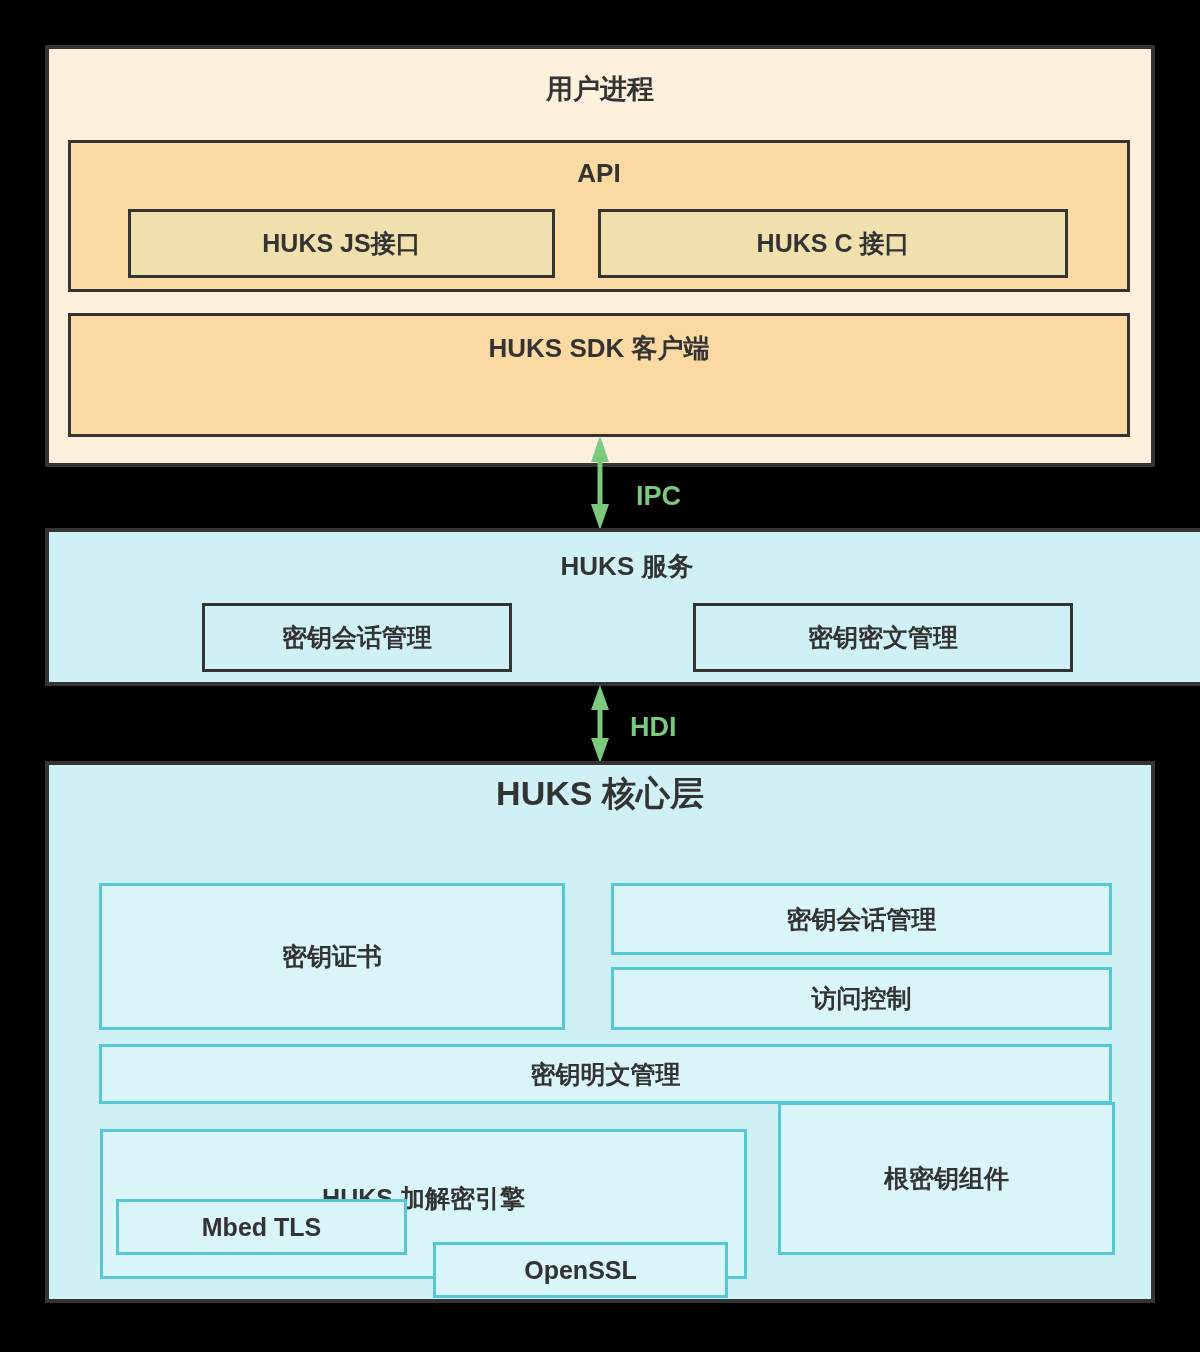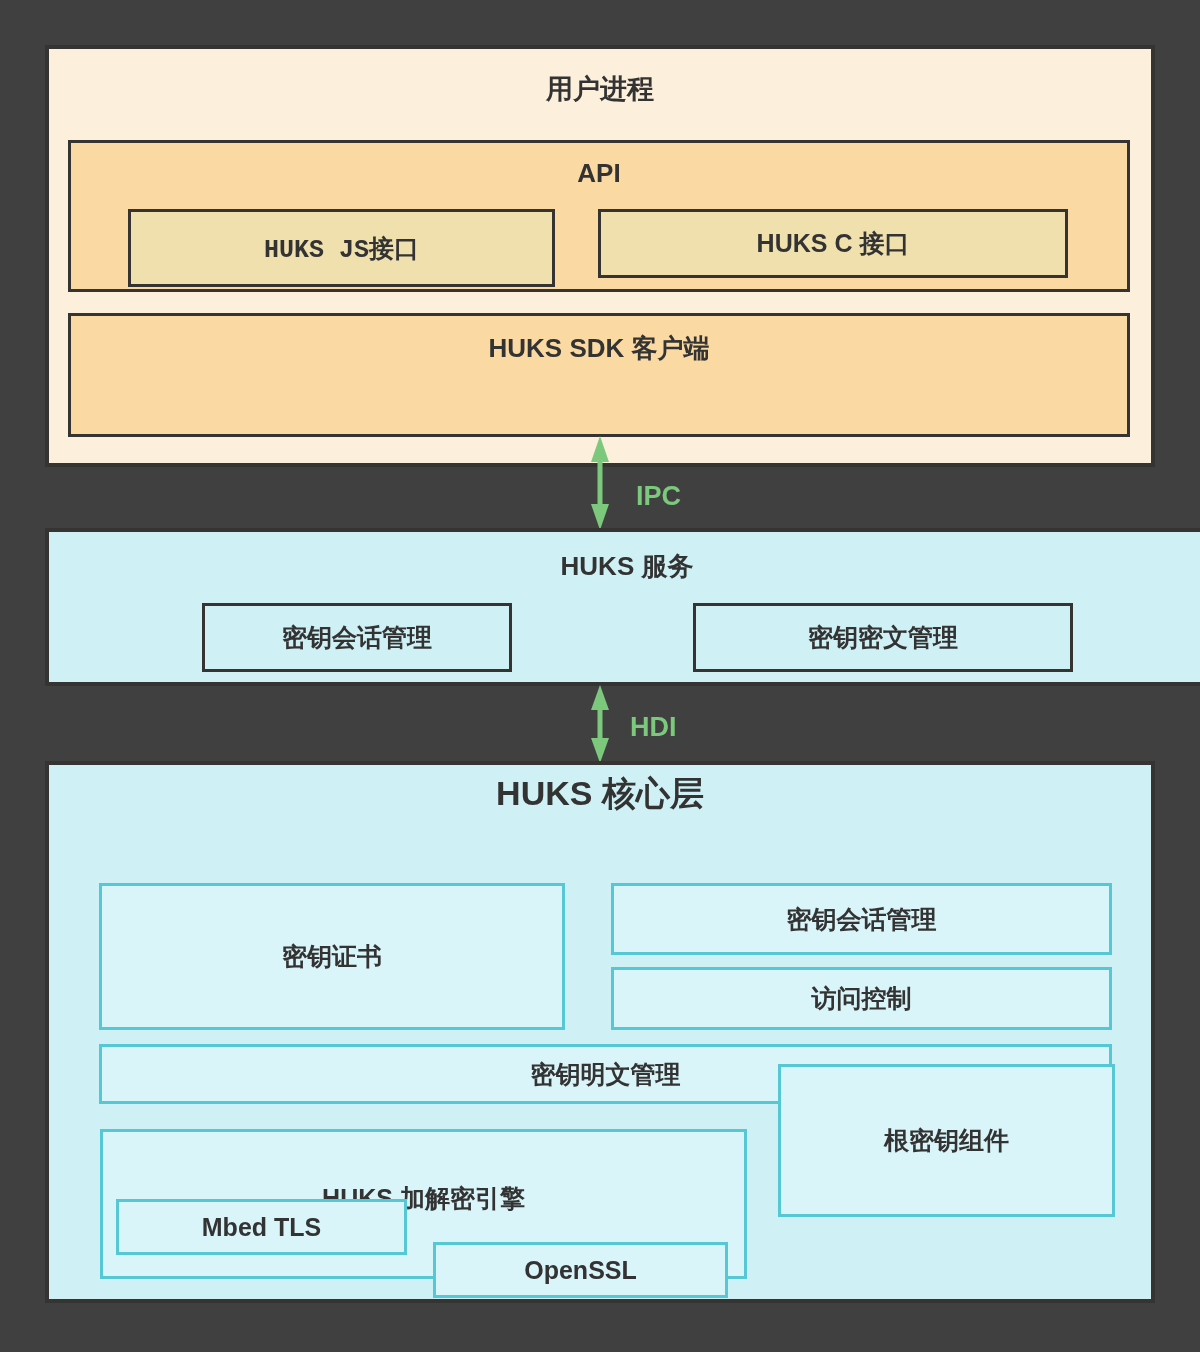--- a/index.html
+++ b/index.html
@@ -1,20 +1,20 @@
 <!DOCTYPE html>
 <html style="--process-bg: #fcf0dc; --api-bg: #fbd9a2; --interface-bg: #f0e0ae; --cyan-bg: #cff0f5; --cyan-inner-bg: #d9f5f9; --teal-border: #56c8d5; --dark-border: #363433; --arrow-green: #7cc87c; --text: #333333;"><head>
 <meta charset="utf-8">
 <style>
   html, body { margin: 0; padding: 0; background: #ffffff; }
   #canvas {
     position: relative;
     width: 1200px;
     height: 1352px;
-    background: #404040;
+    background: #000000;
     font-family: "Liberation Sans", "DejaVu Sans", sans-serif;
     color: var(--text, #333333);
   }
   .abs { position: absolute; box-sizing: border-box; }
 
   
   .process-outer {
     background: var(--process-bg, #fcf0dc);
     border: 4px solid var(--dark-border, #363433);
   }
@@ -73,21 +73,21 @@
 <div id="canvas">
 
   <div class="abs process-outer" style="left:45px; top:45px; width:1110px; height:422px;">
     <div class="top-title" style="padding-top:24px;">用户进程</div>
   </div>
 
   <div class="abs api-box" style="left:68px; top:140px; width:1062px; height:152px;">
     <div class="top-title" style="padding-top:14px; font-size:26px;">API</div>
   </div>
 
-  <div class="abs iface-box" style="left:128px; top:209px; width:427px; height:78px;font-family:Liberation Mono, monospace;">
+  <div class="abs iface-box" style="left:128px; top:209px; width:427px; height:69px;">
     <div class="center-label">HUKS JS接口</div>
   </div>
 
   <div class="abs iface-box" style="left:598px; top:209px; width:470px; height:69px;">
     <div class="center-label">HUKS C 接口</div>
   </div>
 
   <div class="abs sdk-box" style="left:68px; top:313px; width:1062px; height:124px;">
     <div class="top-title" style="padding-top:16px; font-size:26px;">HUKS SDK 客户端</div>
   </div>
@@ -144,17 +144,17 @@
   </div>
 
   <div class="abs cyan-teal-box" style="left:116px; top:1199px; width:291px; height:56px;">
     <div class="center-label">Mbed TLS</div>
   </div>
 
   <div class="abs cyan-teal-box" style="left:433px; top:1199px; width:295px; height:56px;margin-top:43px;">
     <div class="center-label">OpenSSL</div>
   </div>
 
-  <div class="abs cyan-teal-box" style="left:778px; top:1064px; width:337px; height:153px;">
+  <div class="abs cyan-teal-box" style="left:778px; top:1102px; width:337px; height:153px;">
     <div class="center-label">根密钥组件</div>
   </div>
 
 </div>
 
 </body></html>

